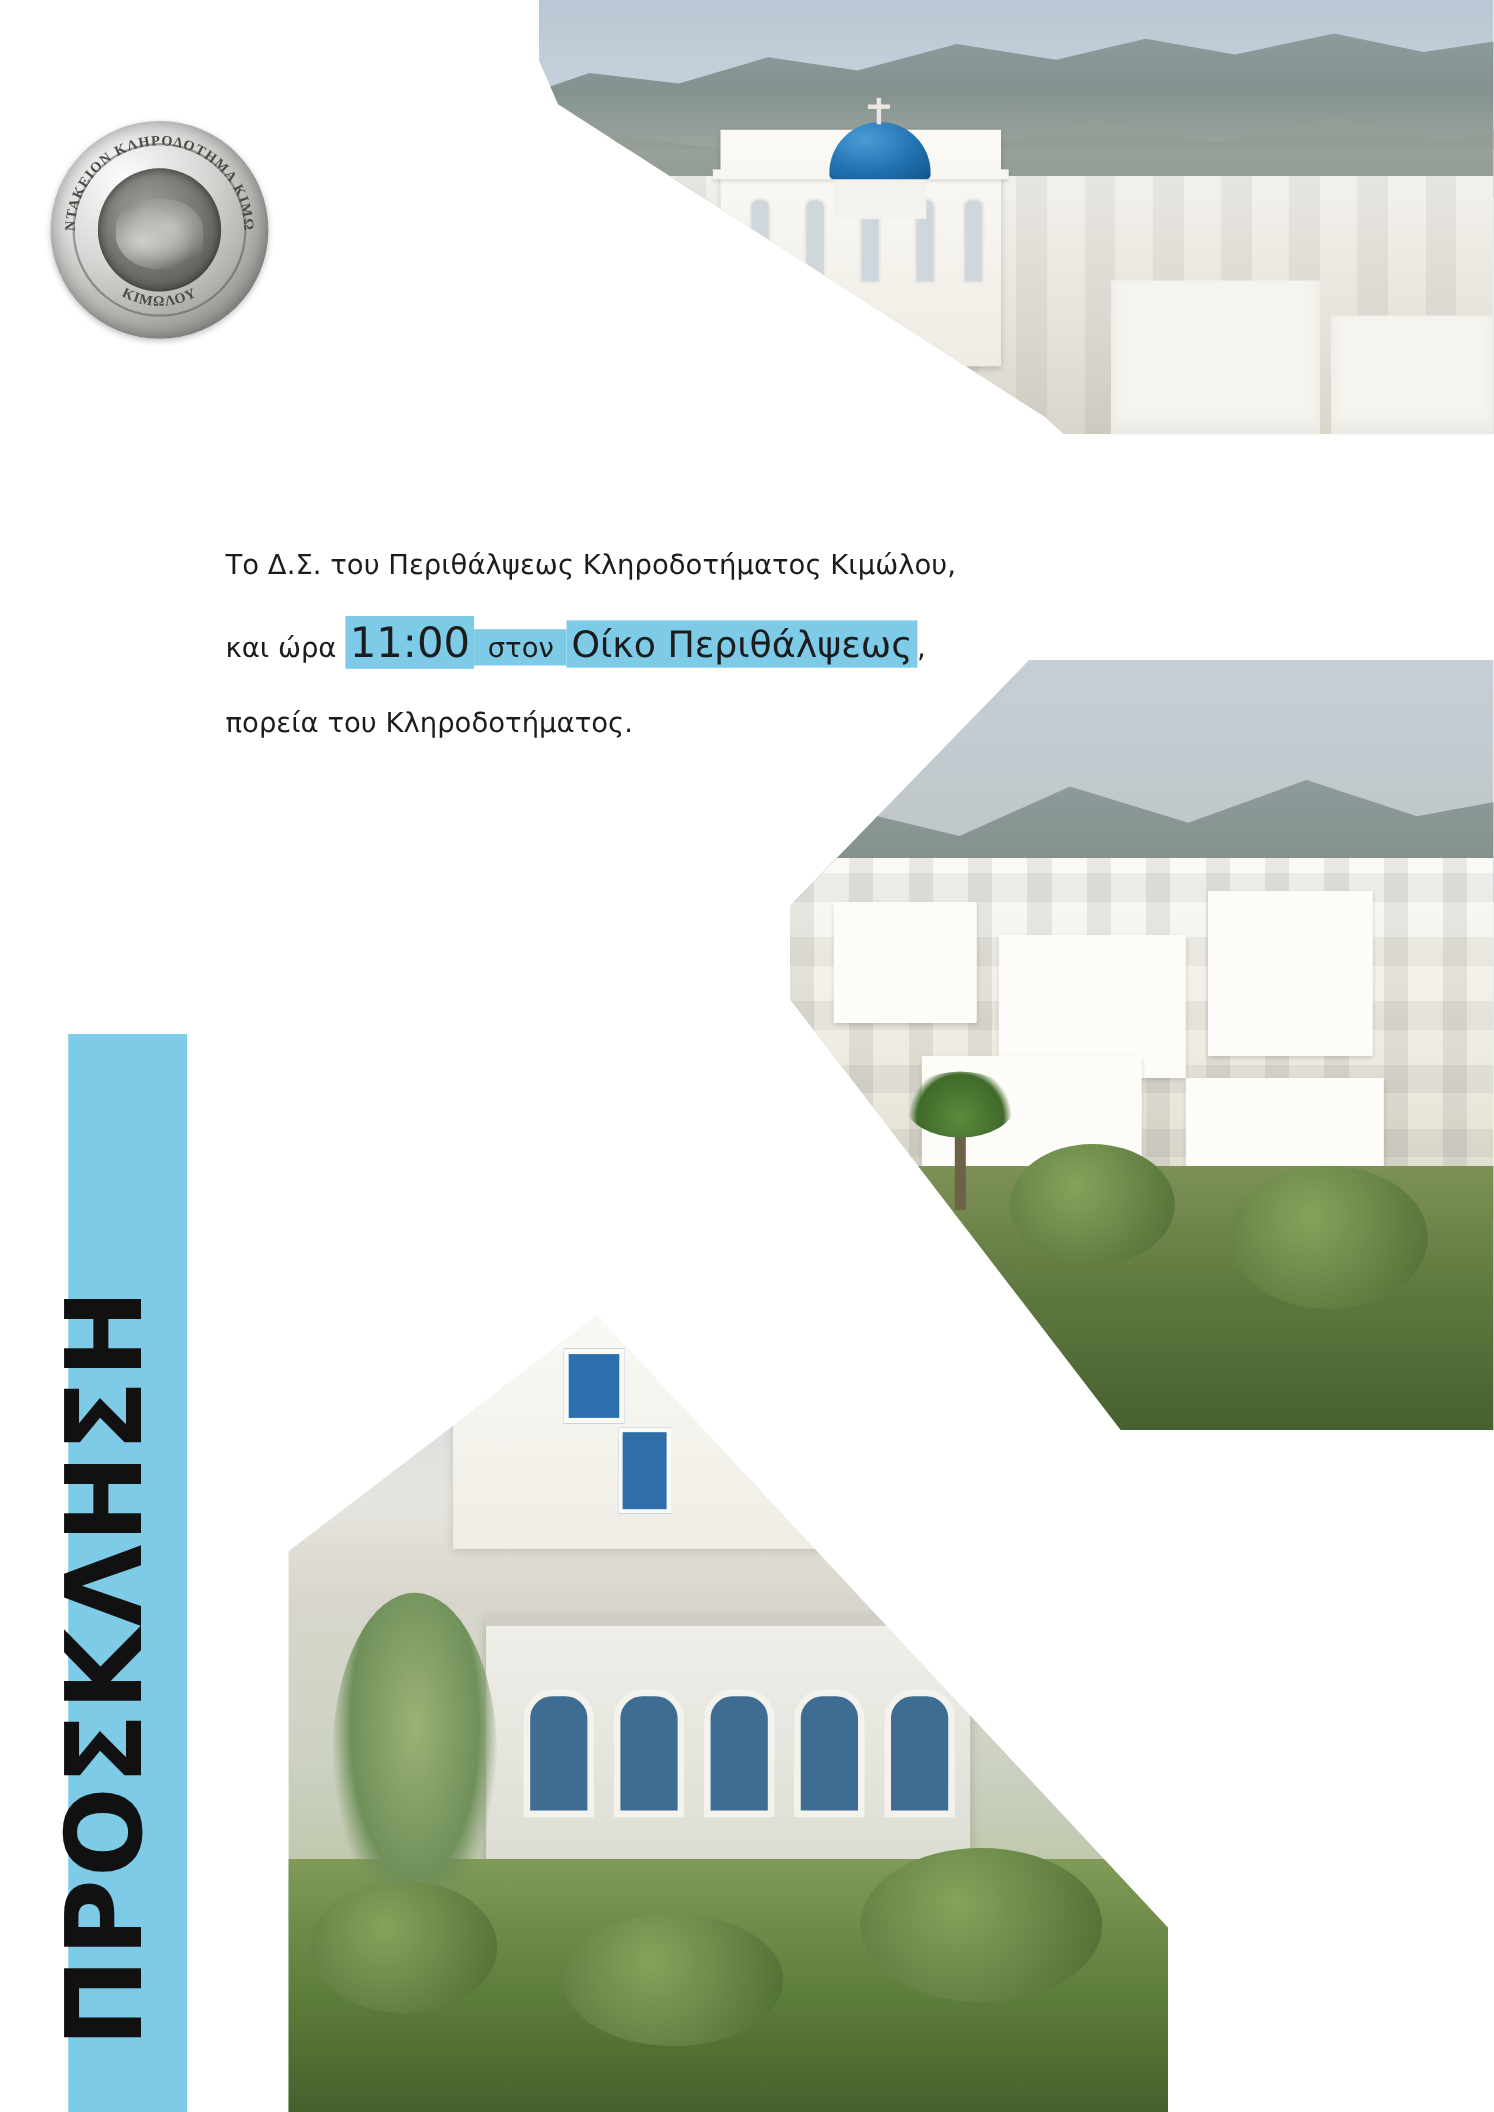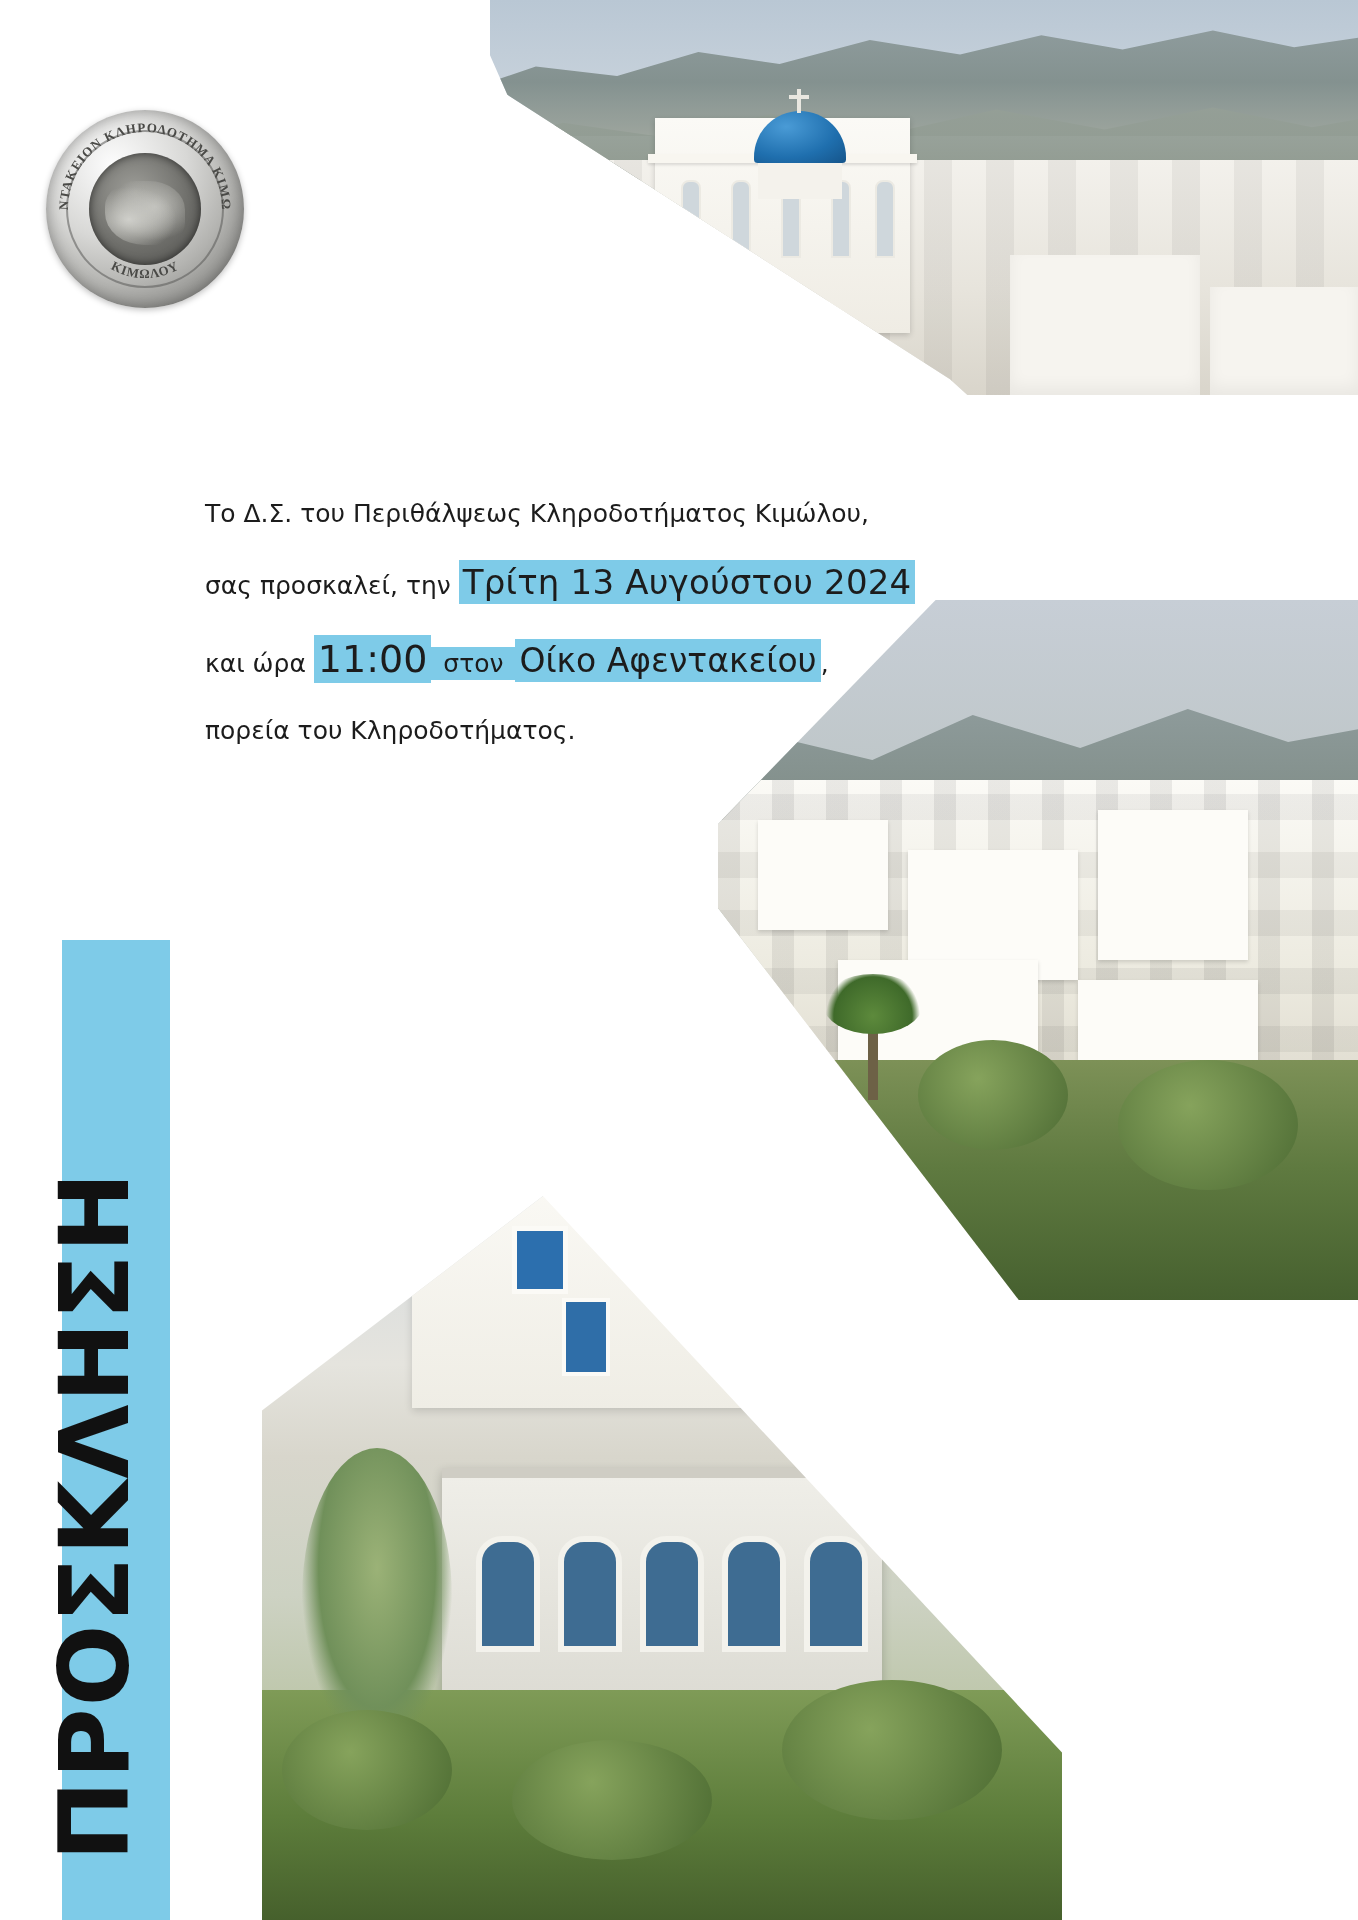--- a/index.html
+++ b/index.html
@@ -446,22 +446,21 @@
         <textPath href="#arcBottom" startOffset="50%" text-anchor="middle">ΚΙΜΩΛΟΥ</textPath>
       </text>
     </svg>
     <div class="medallion">
       <div class="rider"></div>
     </div>
   </div>
 
   <div class="invite-text">
     <p>Το Δ.Σ. του Περιθάλψεως Κληροδοτήματος Κιμώλου,</p>
-    <p><span>σας προσκαλεί, την </span><span class="hl big">Τρίτη 13 Αυγούστου 2024</span></p>
-    <p><span>και ώρα </span><span class="hl med">11:00</span><span class="hl"> στον </span><span class="hl big2">Οίκο Αφεντακείου</span><span>,</span></p>
+    <p><span>και ώρα </span><span class="hl med">11:00</span><span class="hl"> στον </span><span class="hl big2">Οίκο Περιθάλψεως</span><span>,</span></p>
     <p>πορεία του Κληροδοτήματος.</p>
   </div>
 
   <div class="title-band"></div>
   <div class="title-word">
     <span>ΠΡΟΣΚΛΗΣΗ</span>
   </div>
 
 </div>
 

